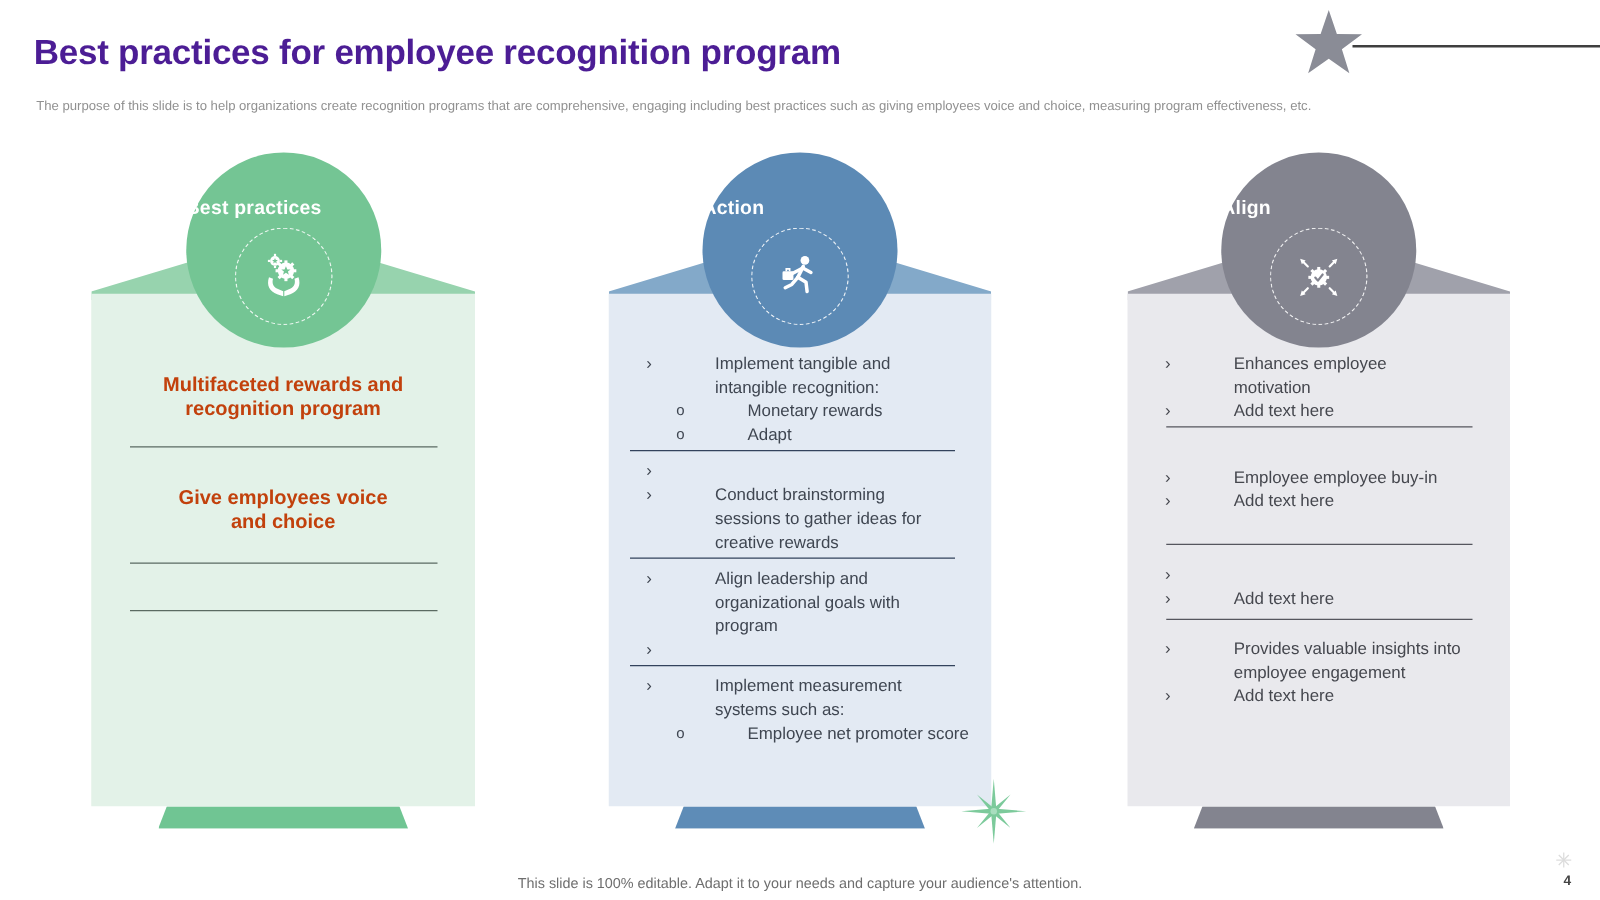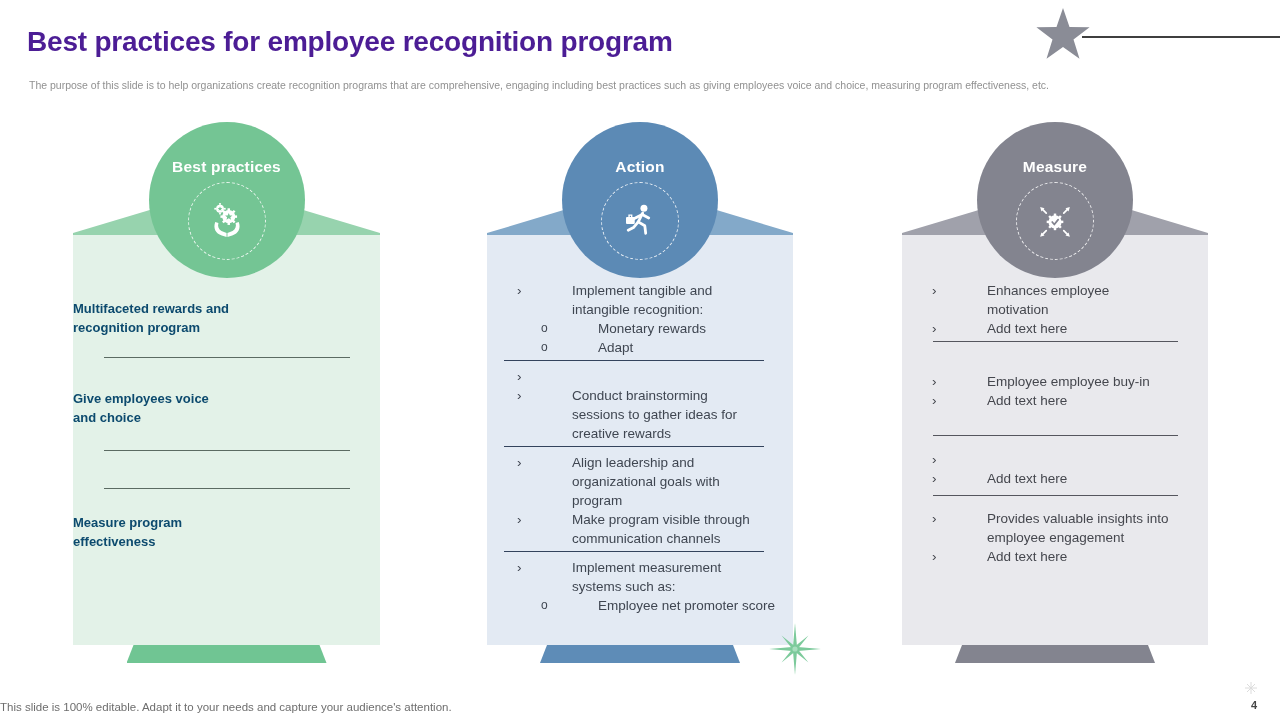--- a/index.html
+++ b/index.html
@@ -41,35 +41,35 @@
     width:200px; height:18px; background:var(--pedestal);
     clip-path:polygon(3.5% 0, 96.5% 0, 100% 100%, 0 100%);
     z-index:0;
   }
   .hdr-circle {
     position:absolute; top:0; left:50%; transform:translateX(-50%);
     width:156px; height:156px; border-radius:50%;
     background:var(--circle); color:var(--circle); z-index:3;
   }
   .circle-title {
-    position:absolute; top:36px; left:0; right:0; text-align:center;
+    position:absolute; top:36px; left:0; right:0; 
     color:#fff; font-weight:bold; font-size:15.5px; letter-spacing:0.2px;
   }
   .icon-ring {
     position:absolute; left:50%; top:60px; transform:translateX(-50%);
     width:78px; height:78px; border:1.6px dashed rgba(255,255,255,0.85);
     border-radius:50%; box-sizing:border-box;
     display:flex; align-items:center; justify-content:center;
   }
 
   
   .col-0 .panel { padding-top:64px; box-sizing:border-box; }
   .c1-item {
-    white-space:pre-line; text-align:left;
-    font-weight:bold; font-size:13px; line-height:19px; color:#0c4a6e;
+    white-space:pre-line; text-align:center;
+    font-weight:bold; font-size:16px; line-height:19px; color:#c2410c;
   }
   .divider { height:1px; background:var(--divider); }
   .col-0 .divider { width:246px; margin-left:auto; margin-right:auto; }
   .col-0 .d1 { margin-top:20px; margin-bottom:31px; }
   .col-0 .d2 { margin-top:23px; margin-bottom:37px; }
   .col-0 .d3 { margin-top:27px; margin-bottom:24px; }
 
   
   .col-1 .panel { padding-top:46px; box-sizing:border-box; }
   .col-2 .panel { padding-top:46px; box-sizing:border-box; }
@@ -81,21 +81,21 @@
   .col-2 .divider { width:245px; margin-left:31px; }
   .col-1 .divider { margin-top:3px; margin-bottom:6px; }
   .col-2 .d1 { margin-top:3px;  margin-bottom:30px; }
   .col-2 .d2 { margin-top:25px; margin-bottom:14px; }
   .col-2 .d3 { margin-top:7px;  margin-bottom:13px; }
 
   
   .sparkle-burst { position:absolute; left:767px; top:621px; z-index:5; }
   .mini-sparkle  { position:absolute; left:1244px; top:681px; z-index:5; }
   .footer-note {
-    position:absolute; left:0; right:0; bottom:7px; text-align:left;
+    position:absolute; left:0; right:0; bottom:7px; text-align:center;
     font-size:11.5px; color:#6e6e6e;
   }
   .page-number {
     position:absolute; right:23px; bottom:9px;
     font-size:11px; font-weight:bold; color:#454545;
   }
 </style>
 </head>
 <body>
 
@@ -115,22 +115,20 @@
     <div class="flap"></div>
     <div class="pedestal"></div>
     <div class="panel">
       <div class="c1-item">Multifaceted rewards and
 recognition program</div>
       <div class="divider d1"></div>
       <div class="c1-item">Give employees voice
 and choice</div>
       <div class="divider d2"></div>
       <div class="divider d3"></div>
-      <div class="c1-item">Measure program
-effectiveness</div>
     </div>
     <div class="hdr-circle">
       <div class="circle-title">Best practices</div>
       <div class="icon-ring">
         <svg viewBox="0 0 48 48" width="42" height="42" aria-hidden="true">
           <g transform="translate(16,10)">
             <g fill="#fff">
               <rect x="-1" y="-6.5" width="2" height="2"></rect>
                 <rect x="-1" y="4.5" width="2" height="2"></rect>
               <rect x="-6.5" y="-1" width="2" height="2"></rect>
@@ -191,22 +189,20 @@
         </div>
       <div class="divider"></div>
       <div class="brow">
           <span class="bg">›</span>
           <span class="bt">Align leadership and
 organizational goals with
 program</span>
         </div>
       <div class="brow">
           <span class="bg">›</span>
-          <span class="bt">Make program visible through
-communication channels</span>
         </div>
       <div class="divider"></div>
       <div class="brow">
           <span class="bg">›</span>
           <span class="bt">Implement measurement
 systems such as:</span>
         </div>
       <div class="brow sub">
           <span class="bg">o</span>
           <span class="bt">Employee net promoter score</span>
@@ -266,21 +262,21 @@
           <span class="bg">›</span>
           <span class="bt">Provides valuable insights into
 employee engagement</span>
         </div>
       <div class="brow">
           <span class="bg">›</span>
           <span class="bt">Add text here</span>
         </div>
     </div>
     <div class="hdr-circle">
-      <div class="circle-title">Measure</div>
+      <div class="circle-title">Align</div>
       <div class="icon-ring">
         <svg viewBox="0 0 48 48" width="42" height="42" aria-hidden="true">
           <g transform="translate(24,25)">
             <g fill="#fff">
               <rect x="-1.4" y="-9.5" width="2.8" height="3"></rect>
               <rect x="-1.4" y="-9.5" width="2.8" height="3" transform="rotate(45)"></rect>
               <rect x="-1.4" y="-9.5" width="2.8" height="3" transform="rotate(90)"></rect>
               <rect x="-1.4" y="-9.5" width="2.8" height="3" transform="rotate(135)"></rect>
               <rect x="-1.4" y="-9.5" width="2.8" height="3" transform="rotate(180)"></rect>
               <rect x="-1.4" y="-9.5" width="2.8" height="3" transform="rotate(225)"></rect>

